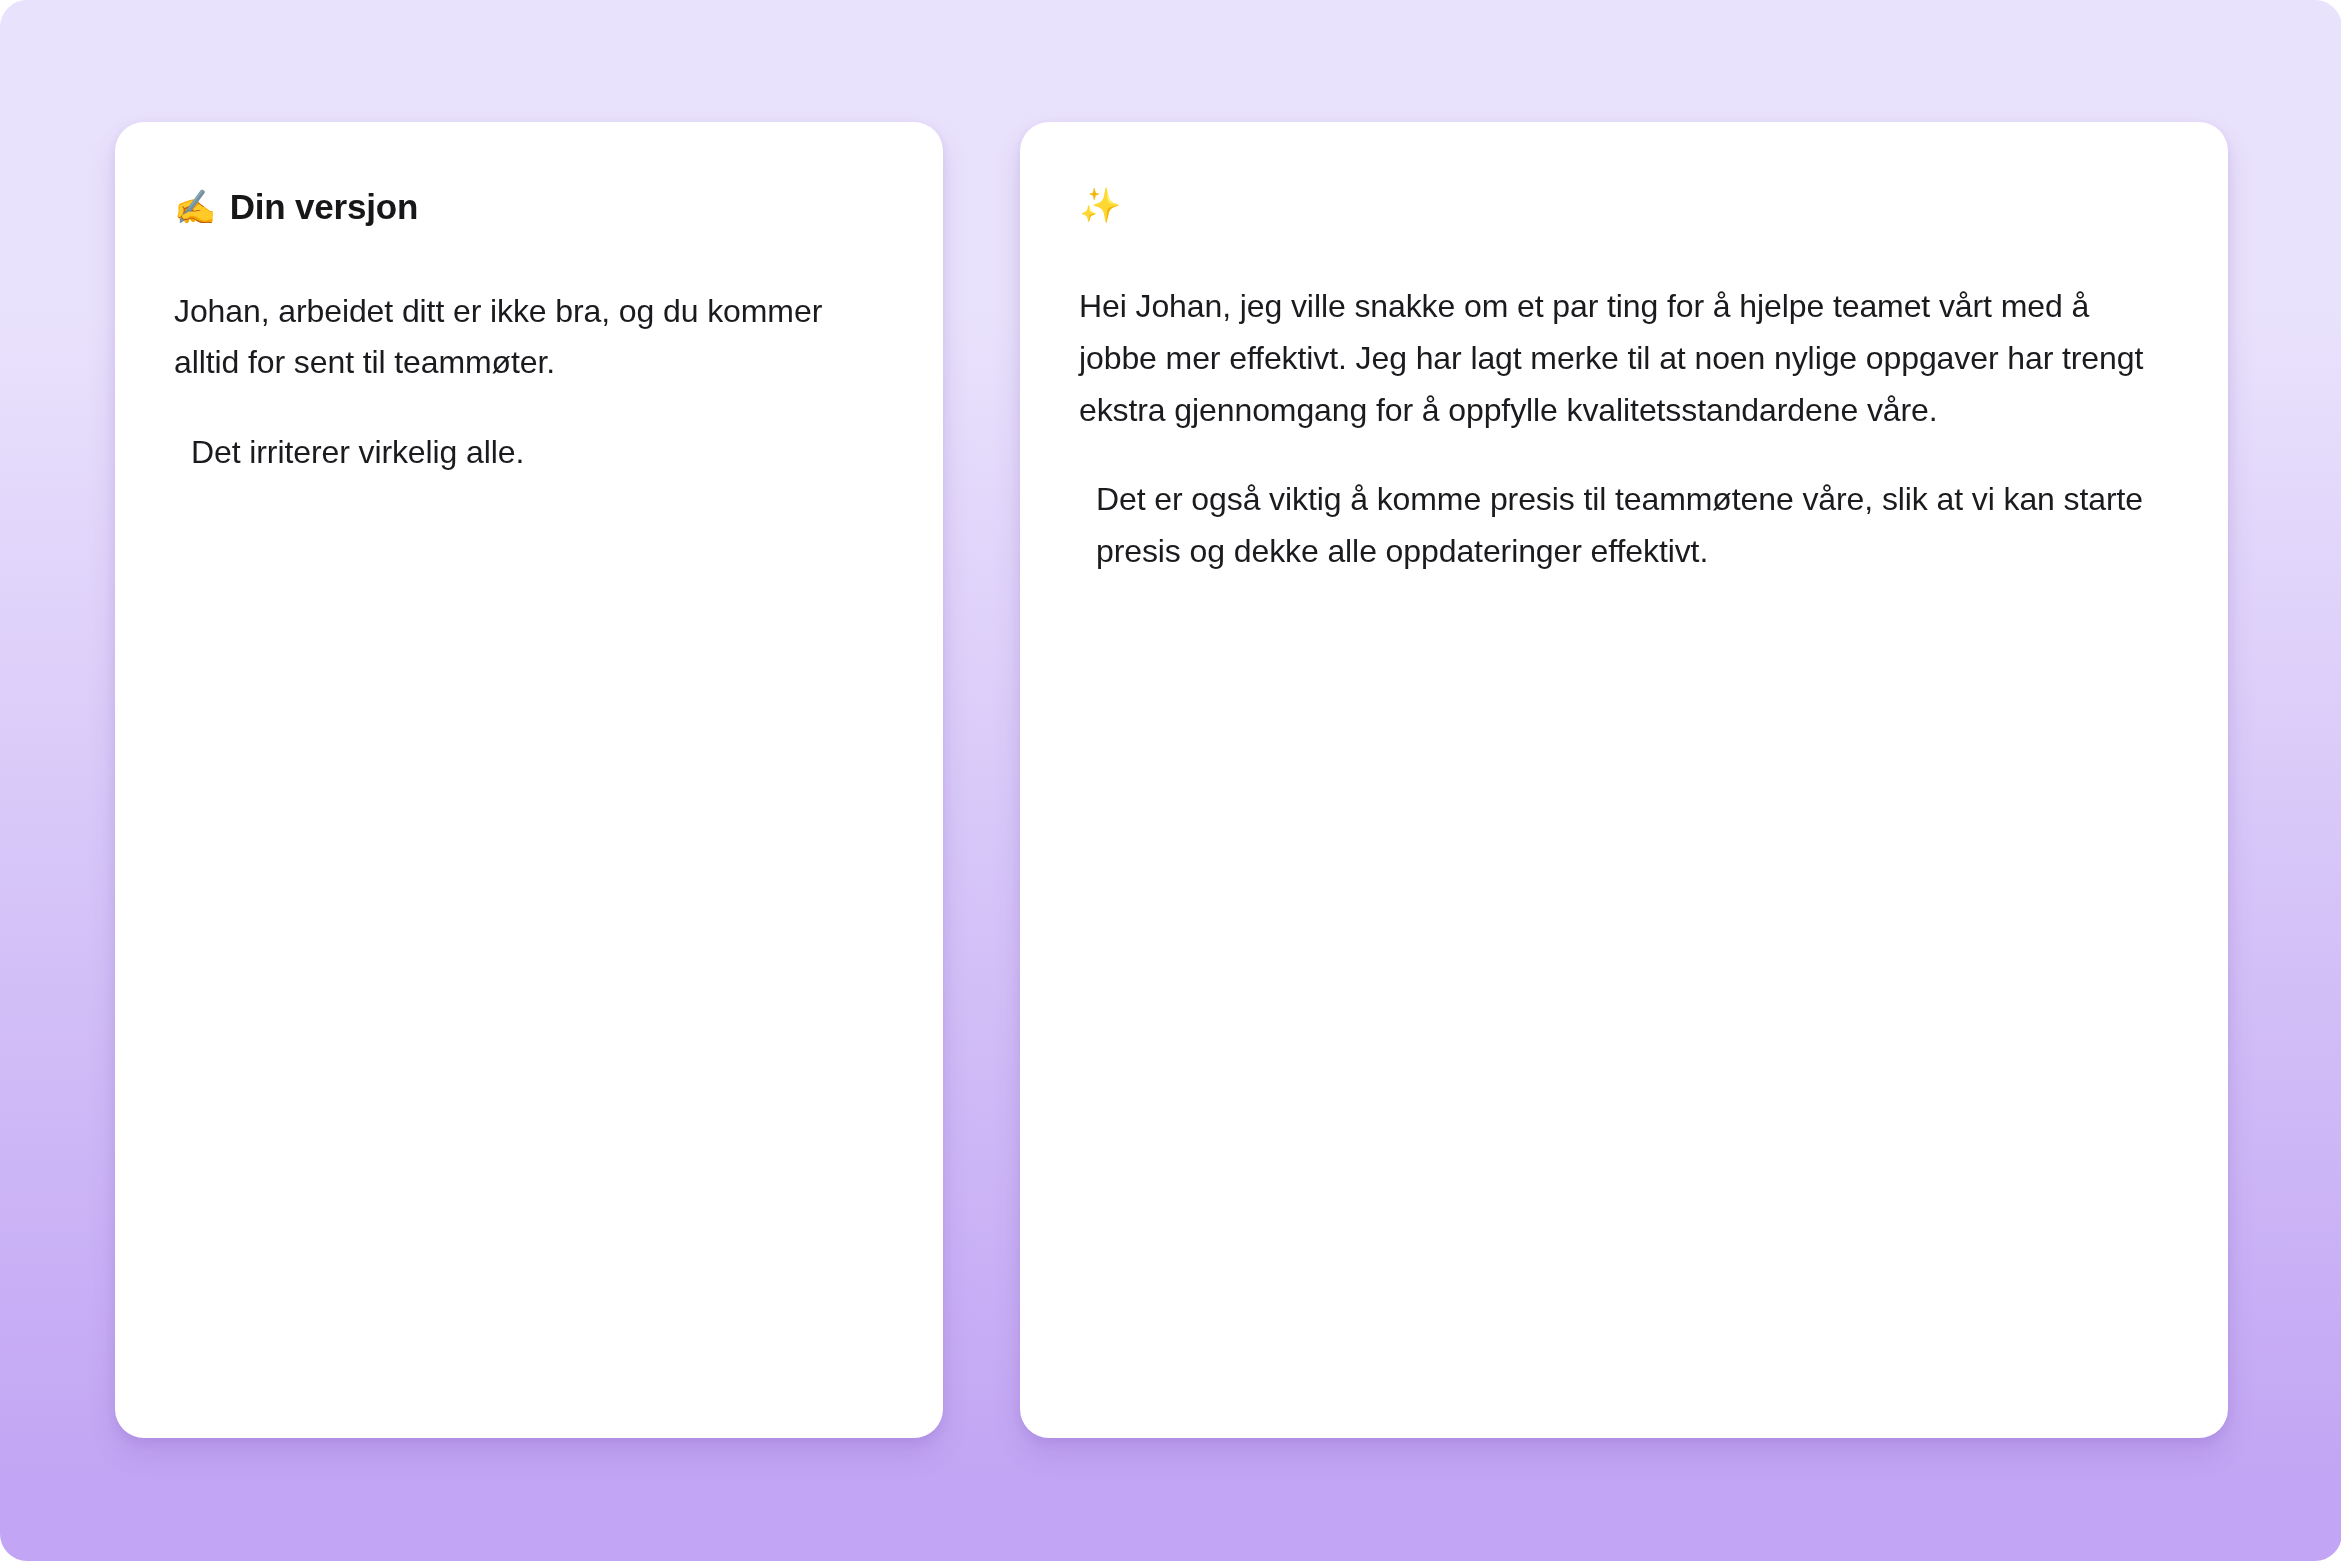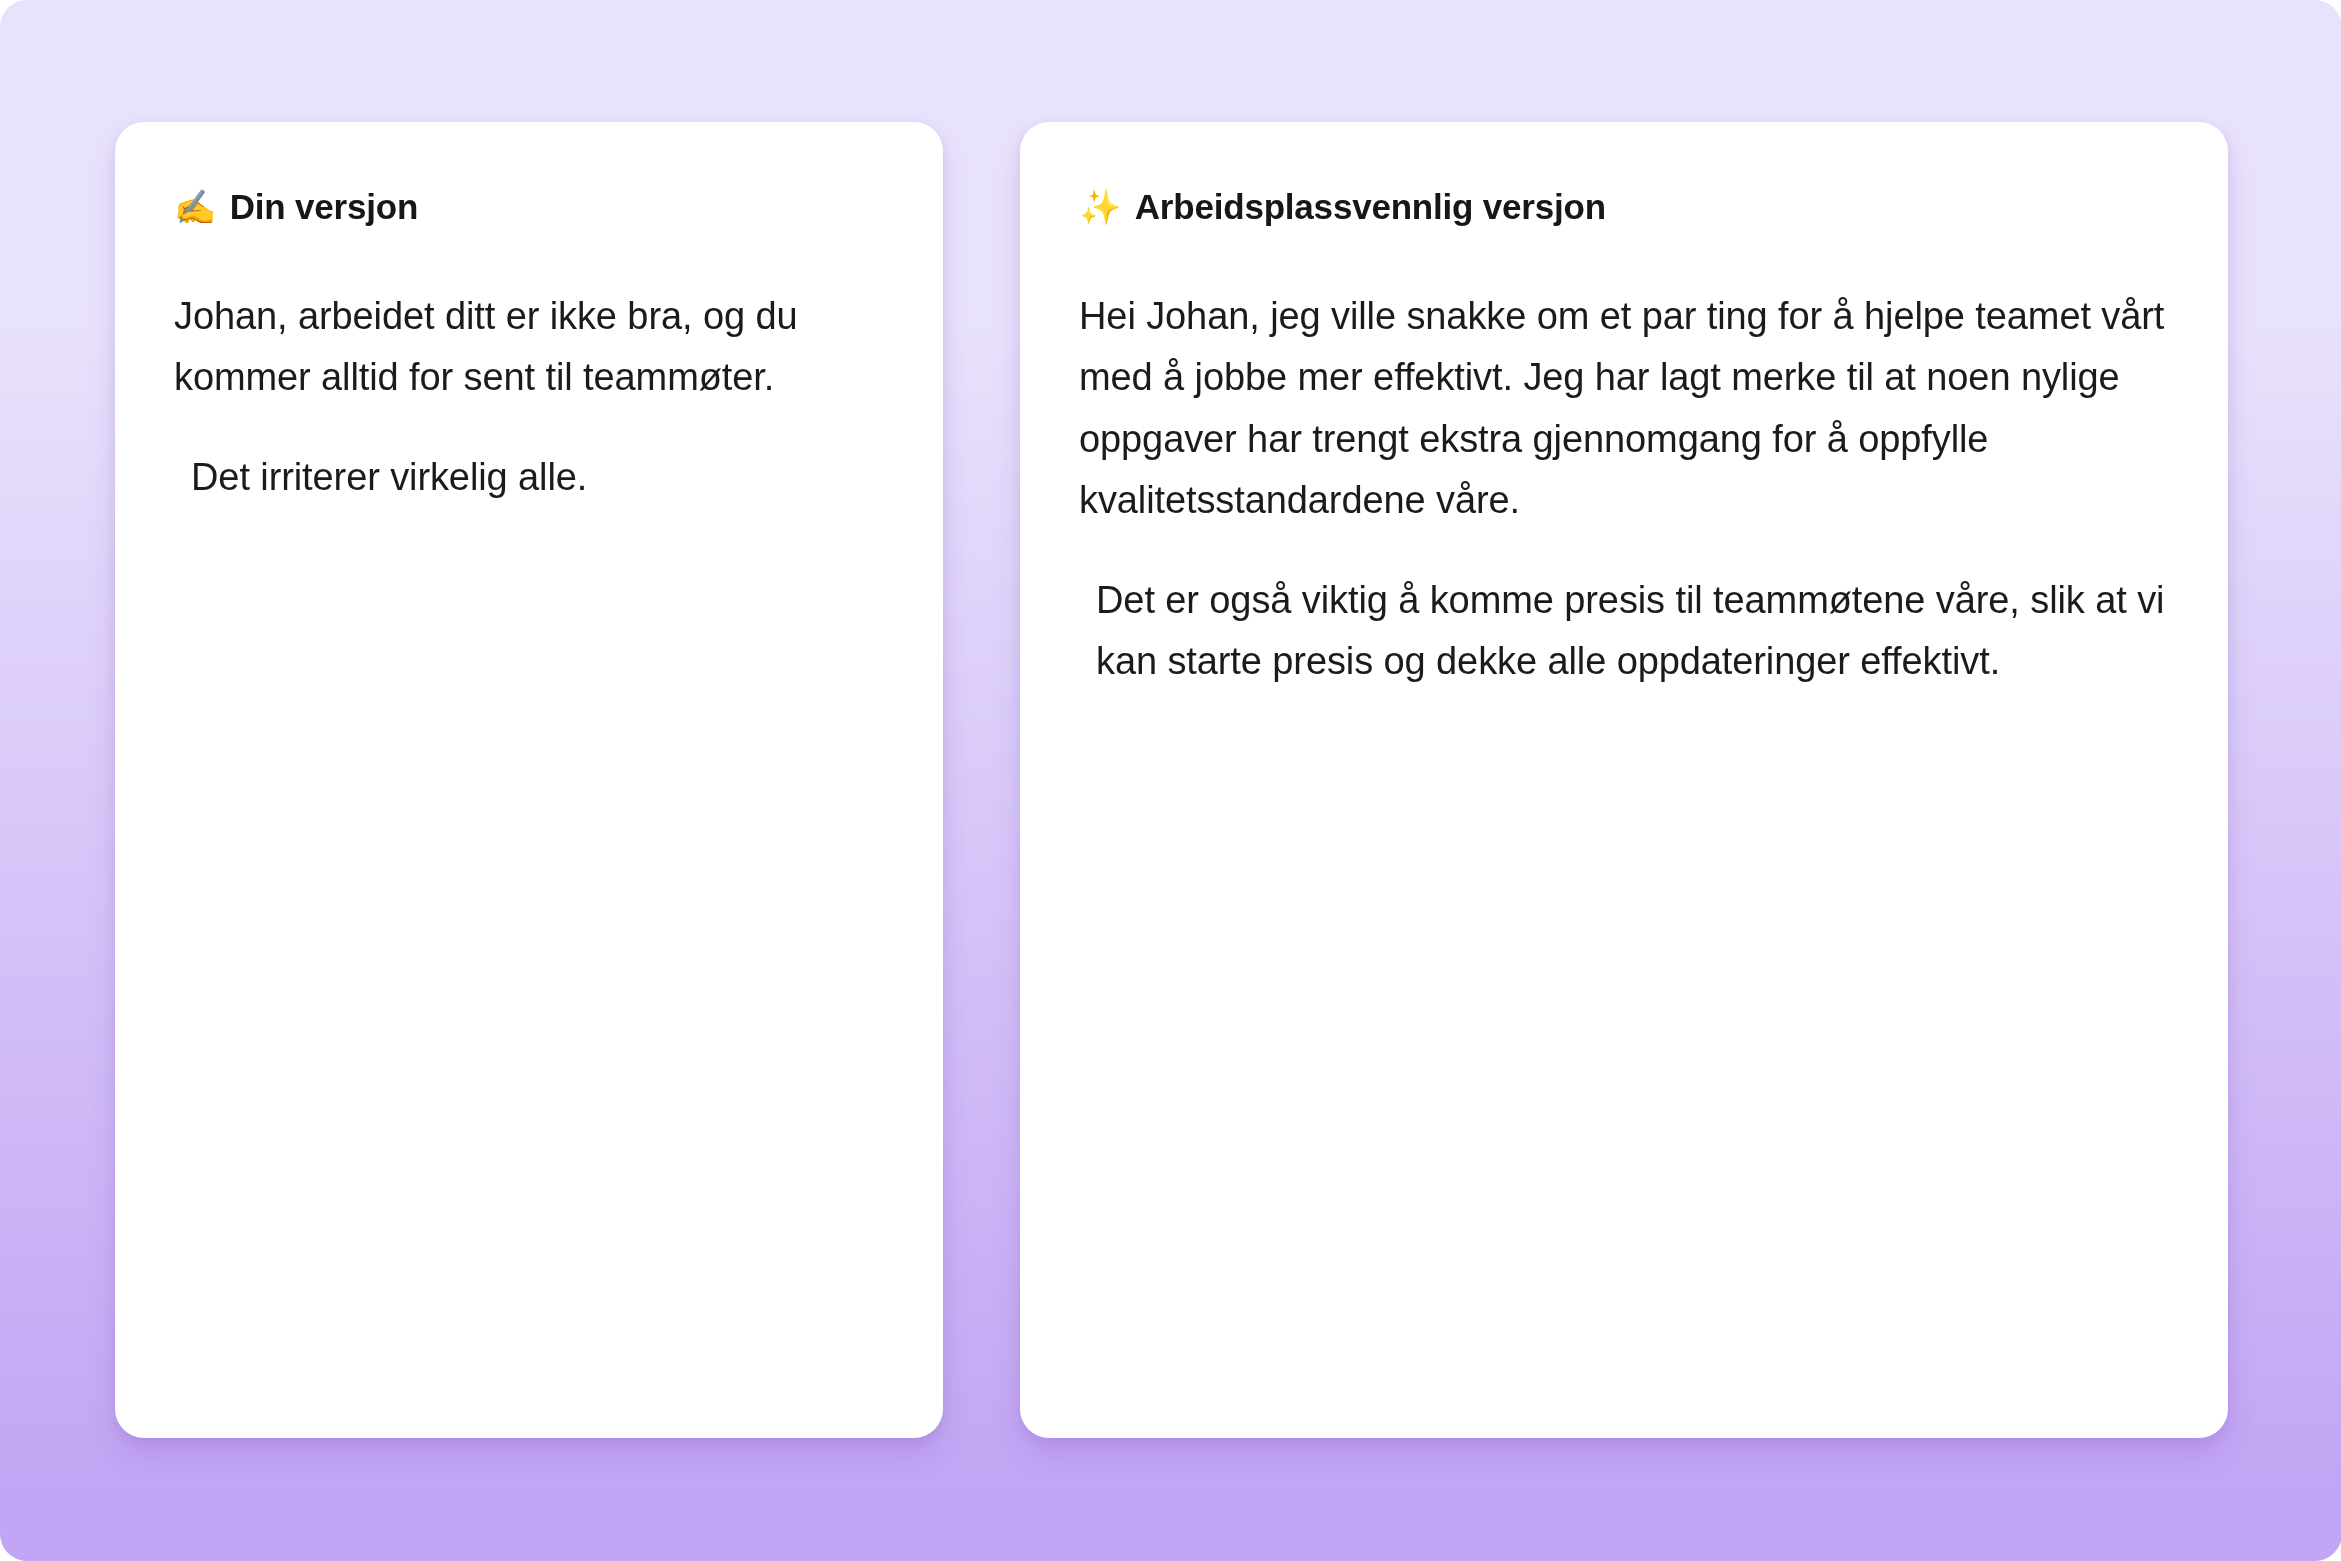--- a/index.html
+++ b/index.html
@@ -77,21 +77,21 @@
     line-height: 1.1;
     white-space: nowrap;
     text-align: right;
   }
 
   .card-body {
     display: block;
   }
 
   .paragraph {
-    font-size: 38px;
+    font-size: 32px;
     line-height: 1.62;
     color: #1b1b1f;
     letter-spacing: -0.1px;
     margin: 0 0 38px 0;
     font-weight: 400;
   }
   .paragraph:last-child { margin-bottom: 0; margin-left: 17px; }
 
   
   .emoji-sparkles { color: #f2c230; }
@@ -109,21 +109,20 @@
       </div>
       <div class="card-body">
         <p class="paragraph">Johan, arbeidet ditt er ikke bra, og du kommer alltid for sent til teammøter.</p>
         <p class="paragraph">Det irriterer virkelig alle.</p>
       </div>
     </div>
 
     <div class="card card-right">
       <div class="card-header">
         <span class="emoji emoji-sparkles">✨</span>
-        <span class="card-title">Arbeidsplassvennlig versjon</span>
       </div>
       <div class="card-body">
         <p class="paragraph">Hei Johan, jeg ville snakke om et par ting for å hjelpe teamet vårt med å jobbe mer effektivt. Jeg har lagt merke til at noen nylige oppgaver har trengt ekstra gjennomgang for å oppfylle kvalitetsstandardene våre.</p>
         <p class="paragraph">Det er også viktig å komme presis til teammøtene våre, slik at vi kan starte presis og dekke alle oppdateringer effektivt.</p>
       </div>
     </div>
 
   </div>
 </div>
 

